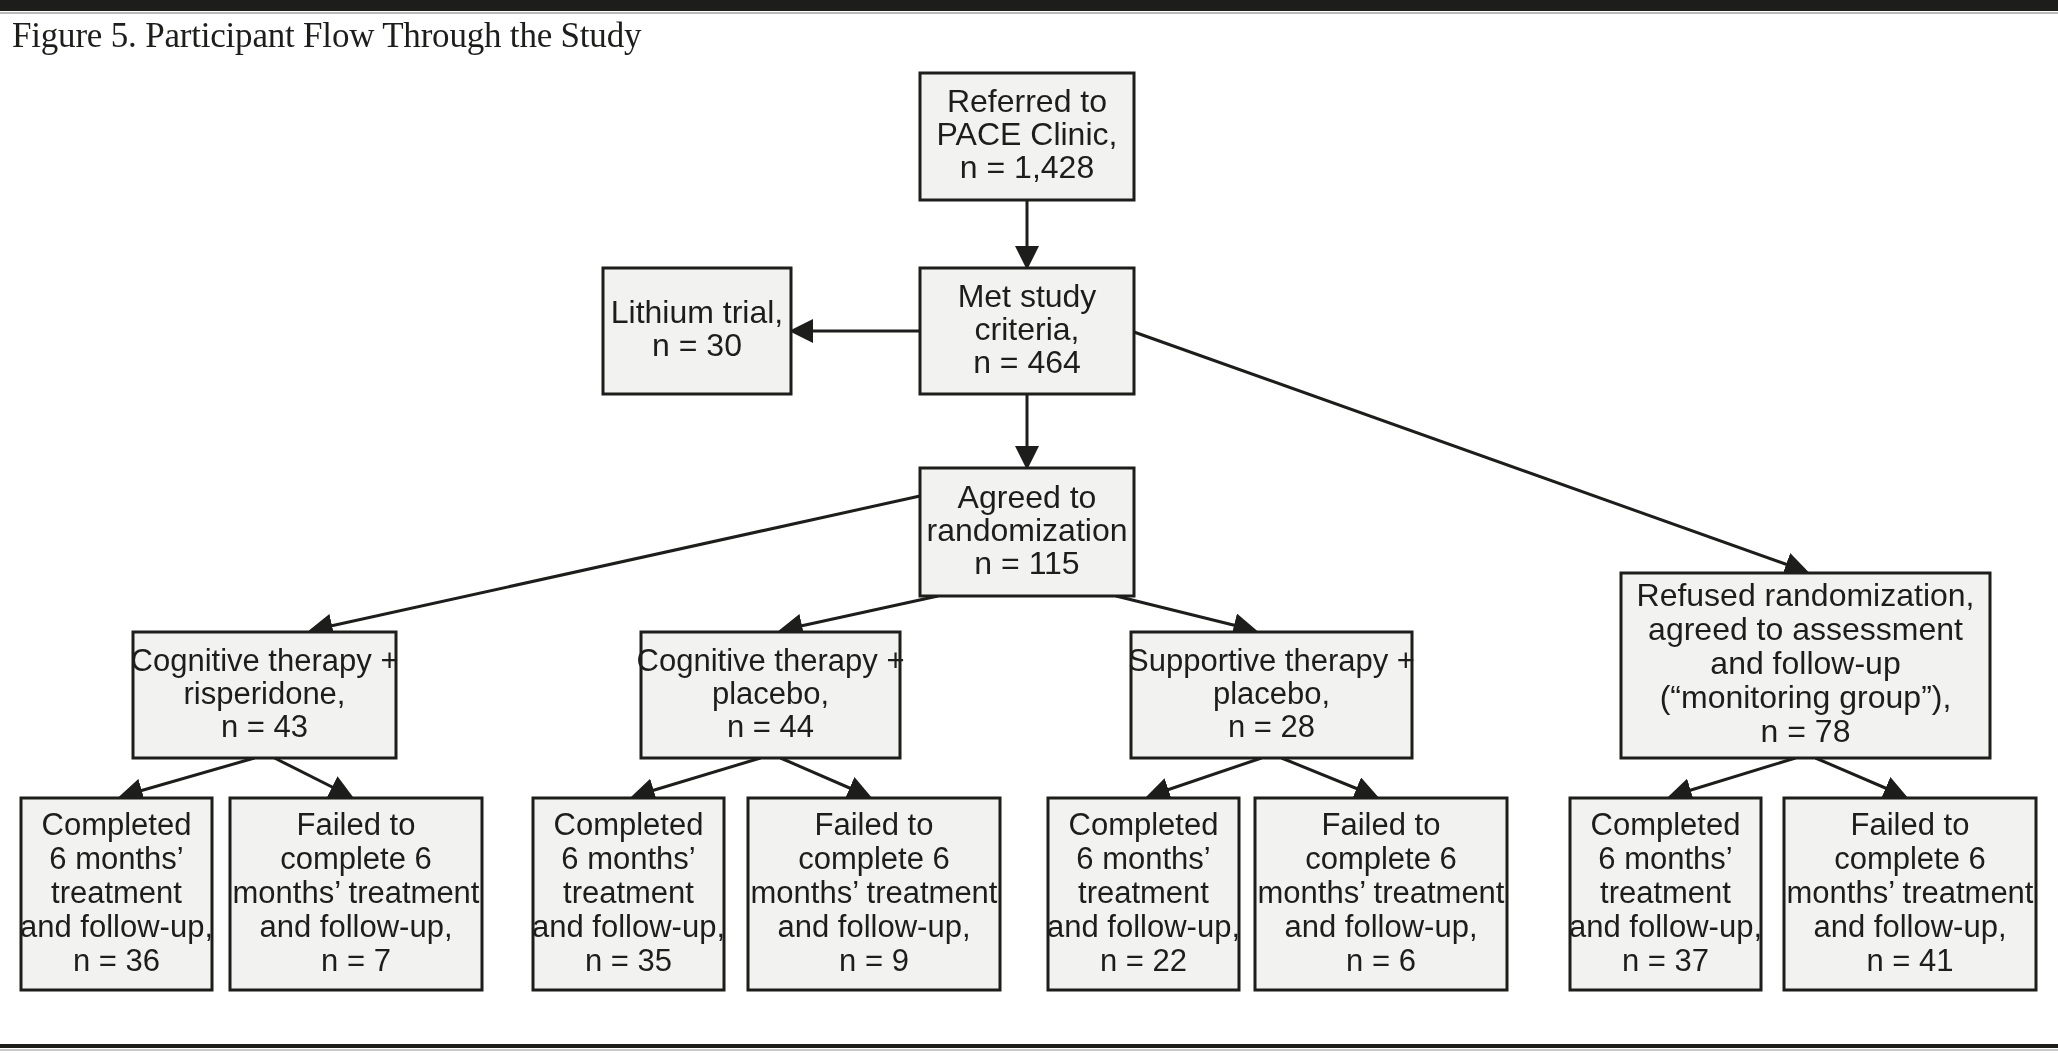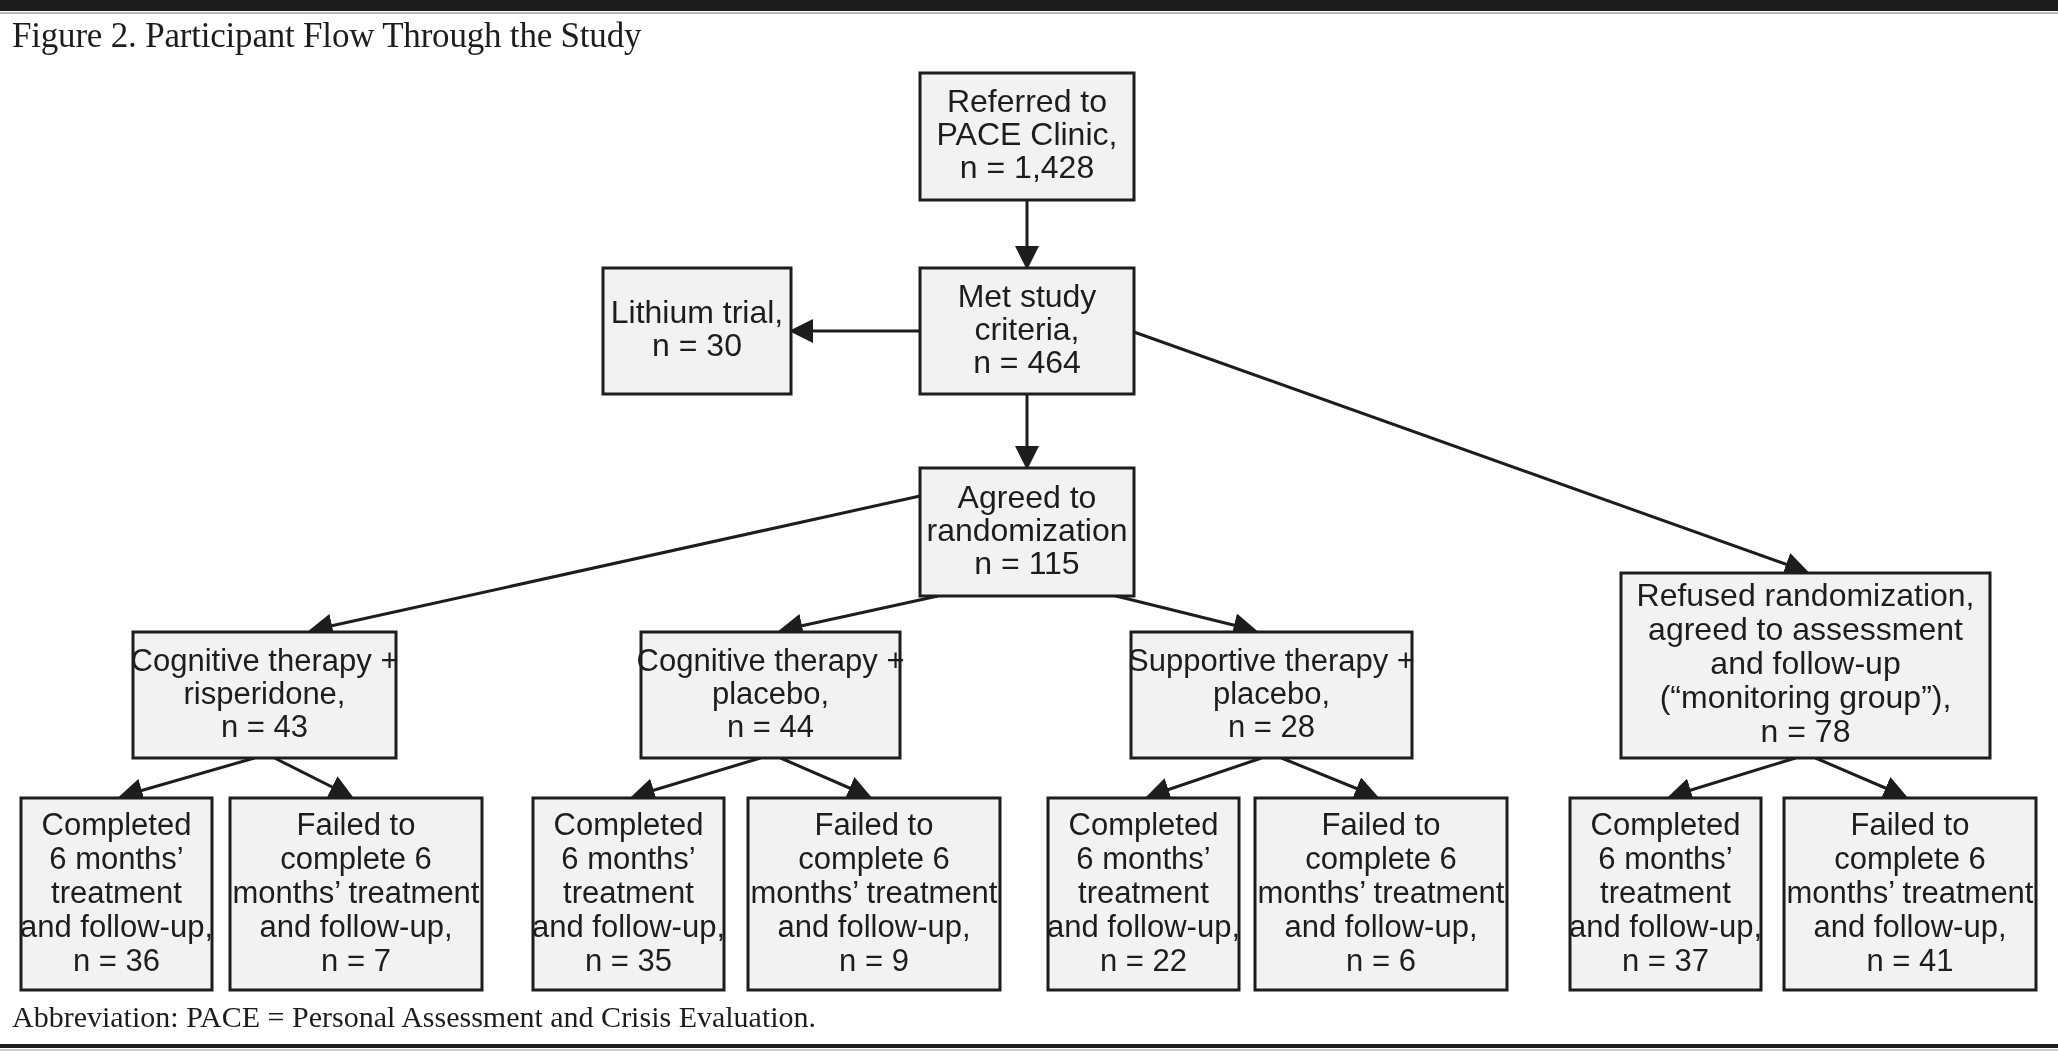--- a/index.html
+++ b/index.html
@@ -96,21 +96,21 @@
   }
 </style>
 </head>
 <body>
 
 <div id="page">
 
   <div class="top-rule"></div>
   <div class="top-rule-hair"></div>
 
-  <div class="fig-title">Figure 2. Participant Flow Through the Study</div>
+  <div class="fig-title">Figure 5. Participant Flow Through the Study</div>
 
   <svg class="flow" viewBox="0 0 2058 1053">
     <defs>
       <marker id="arrow" viewBox="0 0 12 12" refX="10" refY="6" markerWidth="8" markerHeight="8" orient="auto-start-reverse">
         <path d="M 0 0 L 12 6 L 0 12 z" class="arrowhead"></path>
       </marker>
     </defs>
 
     <g id="edges-layer">
         <line class="edge" x1="1027" y1="200" x2="1027" y2="266" marker-end="url(#arrow)"></line>
@@ -239,18 +239,17 @@
           <rect class="node-rect" x="1784" y="798" width="252" height="192"></rect>
           <text class="node-text" x="1910" y="834.84" font-size="31">Failed to</text>
           <text class="node-text" x="1910" y="868.84" font-size="31">complete 6</text>
           <text class="node-text" x="1910" y="902.84" font-size="31">months’ treatment</text>
           <text class="node-text" x="1910" y="936.84" font-size="31">and follow-up,</text>
           <text class="node-text" x="1910" y="970.84" font-size="31">n = 41</text>
         </g>
       </g>
   </svg>
 
-  <div class="abbrev">Abbreviation: PACE = Personal Assessment and Crisis Evaluation.</div>
 
   <div class="bottom-rule"></div>
   <div class="bottom-rule-hair"></div>
 
 </div>
 
 </body></html>

